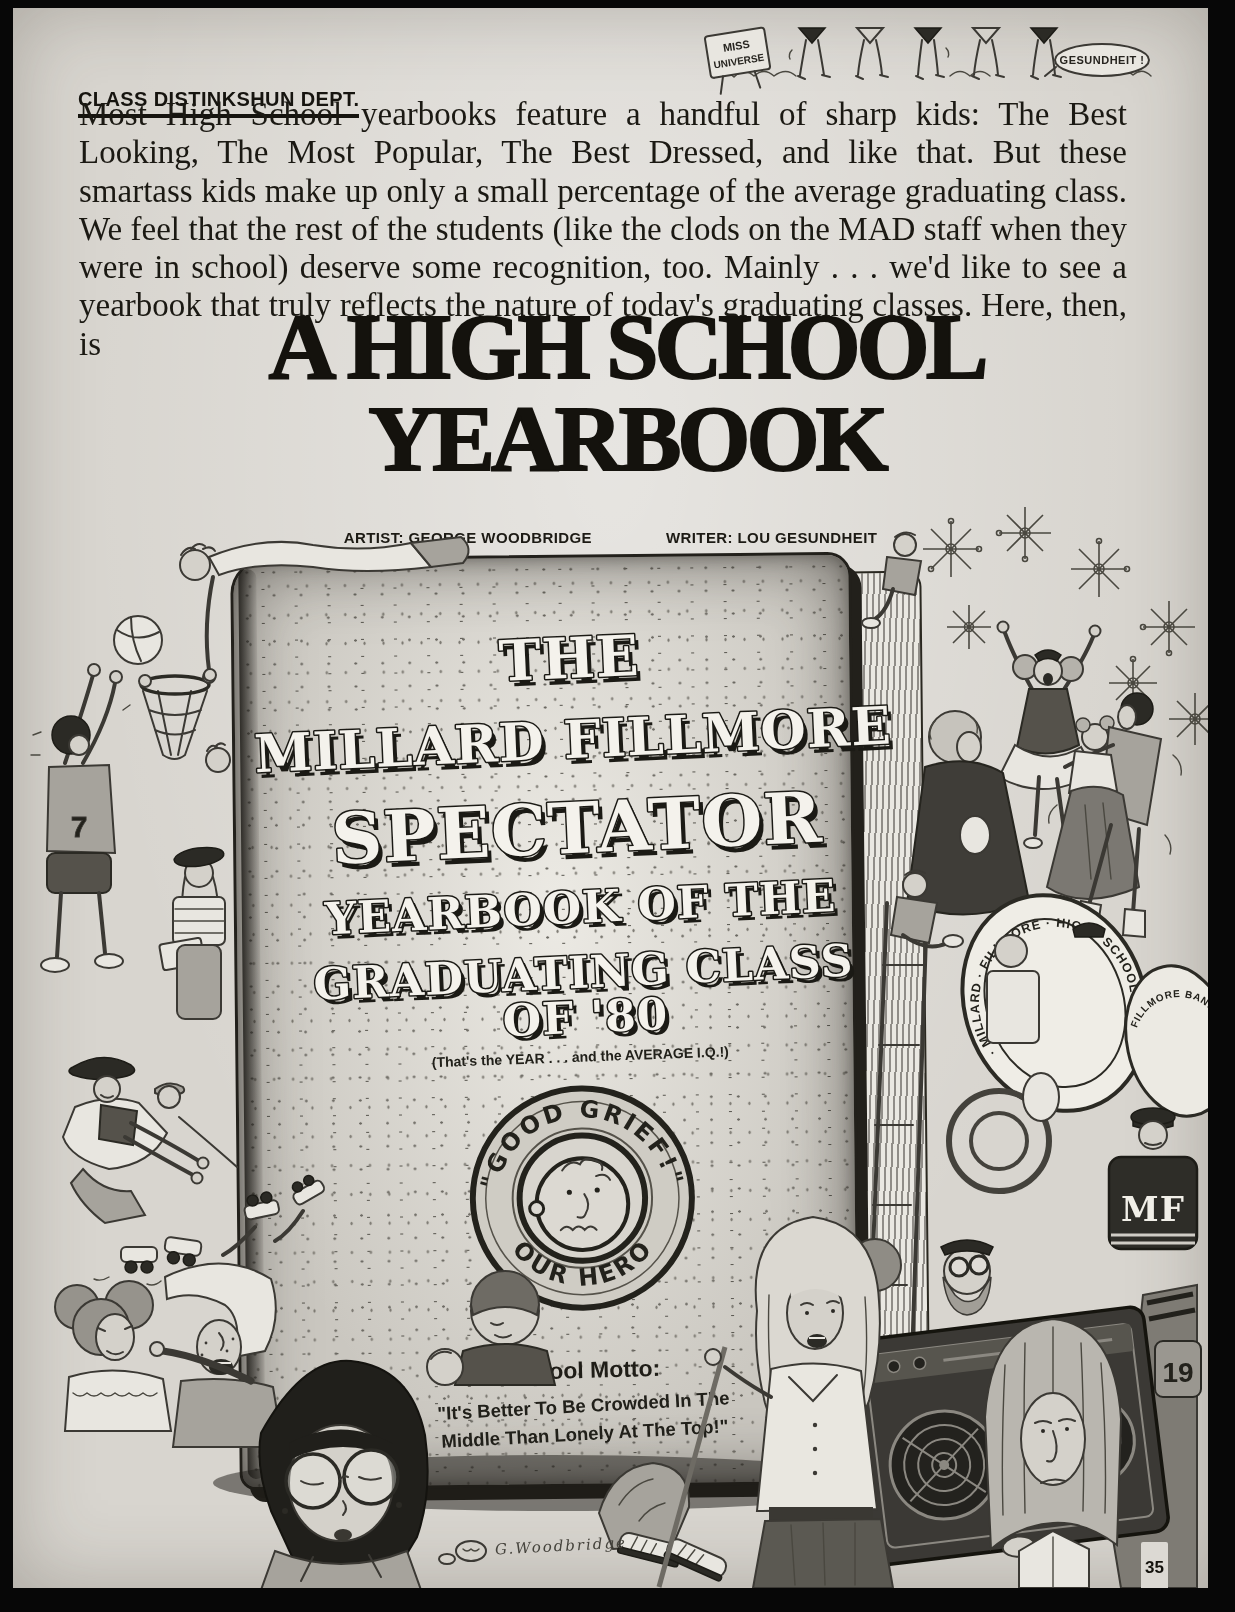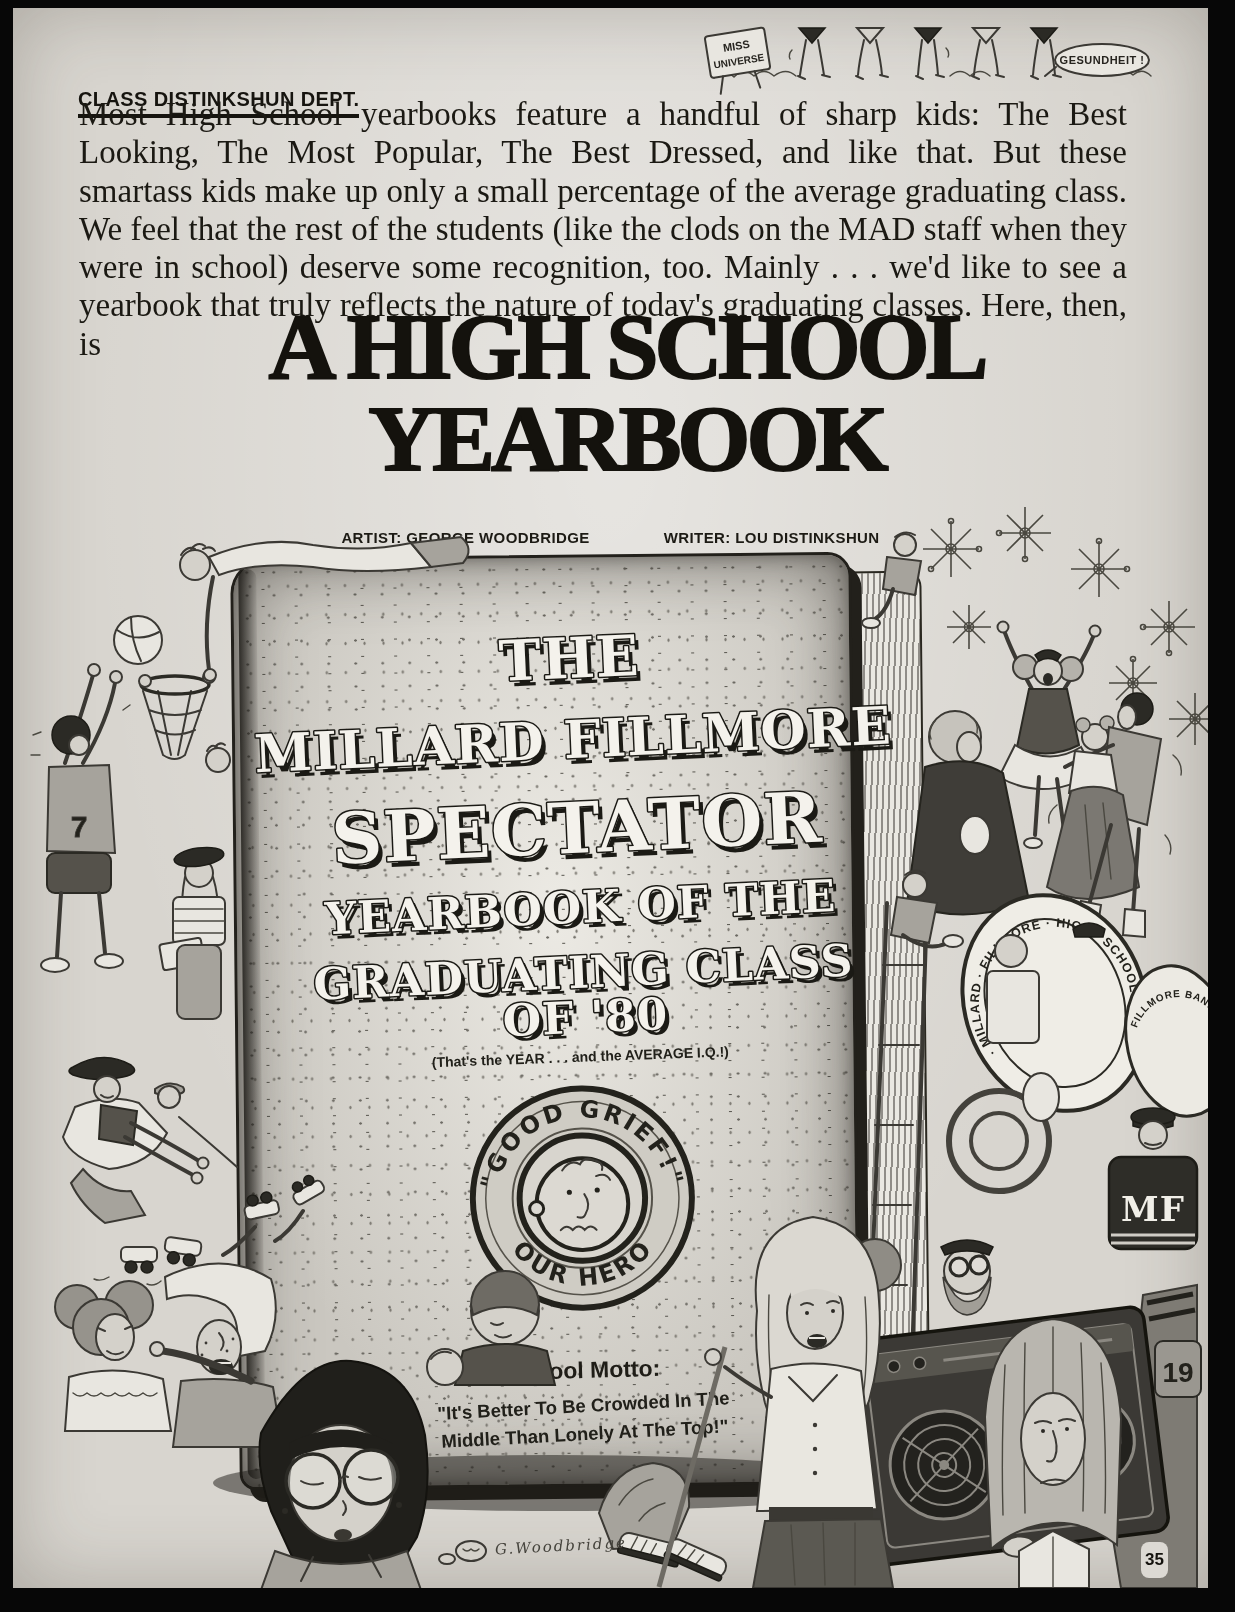--- a/index.html
+++ b/index.html
@@ -53,21 +53,21 @@
   .seal{position:absolute;left:225px;top:523px;width:235px;height:235px;}
   .seal-txt{font-family:"DejaVu Sans",sans-serif;font-weight:bold;font-size:24px;letter-spacing:3px;fill:#23221c;}
   .motto-label{position:absolute;left:0;right:0;top:800px;padding-left:69px;text-align:center;
            font-size:23px;font-weight:bold;color:#1f1d17;transform:rotate(-1deg);}
   .motto{position:absolute;left:0;right:0;top:836px;padding-left:69px;text-align:center;
          font-size:18.5px;font-weight:bold;line-height:1.5;color:#21201a;transform:rotate(-2.5deg);}
   .scene{position:absolute;left:0;top:0;width:1195px;height:1083px;z-index:3;overflow:hidden;}
   .signature{position:absolute;left:482px;top:1032px;z-index:4;font-family:"DejaVu Serif",serif;
              font-style:italic;font-size:15px;letter-spacing:2px;color:#45433c;transform:rotate(-3deg);}
   .pageno{position:absolute;left:1128px;top:1037px;z-index:4;font-size:17px;font-weight:bold;color:#14120d;
-          background:#dcd9d3;padding:8px 4px;border-radius:8px;}
+          background:#dcd9d3;padding:16px 4px;border-radius:2px;}
   
   .s-ln{stroke:#3b3934;stroke-width:2;fill:none;stroke-linecap:round;}
   .s-thin{stroke:#4a4840;stroke-width:1.4;fill:none;stroke-linecap:round;}
   .s-ln3{stroke:#3b3934;stroke-width:4;fill:none;stroke-linecap:round;}
   .s-skin{fill:#d4d1ca;stroke:#3b3934;stroke-width:2;}
   .s-lite{fill:#e8e6e0;stroke:#3b3934;stroke-width:2;}
   .s-mid{fill:#a6a39c;stroke:#3b3934;stroke-width:2;}
   .s-dark{fill:#55524b;stroke:#2b2a24;stroke-width:2;}
   .s-ink{fill:#2b2a25;stroke:#1d1c17;stroke-width:1.5;}
   .s-txt{font-family:"Liberation Sans",sans-serif;font-weight:bold;fill:#23221c;}
@@ -120,21 +120,21 @@
   </svg>
 
   <p class="intro">Most High School yearbooks feature a handful of sharp kids: The Best Looking, The Most Popular, The Best Dressed, and like that. But these smartass kids make up only a small percentage of the average graduating class. We feel that the rest of the students (like the clods on the MAD staff when they were in school) deserve some recognition, too. Mainly . . . we'd like to see a yearbook that truly reflects the nature of today's graduating classes. Here, then, is</p>
 
   <h1 class="headline">
     <span>A HIGH SCHOOL YEARBOOK</span><br>
   </h1>
 
   <div class="credits">
     <span>ARTIST: GEORGE WOODBRIDGE</span>
-    <span>WRITER: LOU DISTINKSHUN</span>
+    <span>WRITER: LOU GESUNDHEIT</span>
   </div>
 
   <div class="illo">
 
     <div class="fore-edge"></div>
 
     <div class="book">
       <svg class="book-title-svg" viewBox="0 0 615 500">
         <g transform="rotate(-2 342 300)">
           <text class="bt-sh" x="346" y="126" font-size="56">THE</text>

